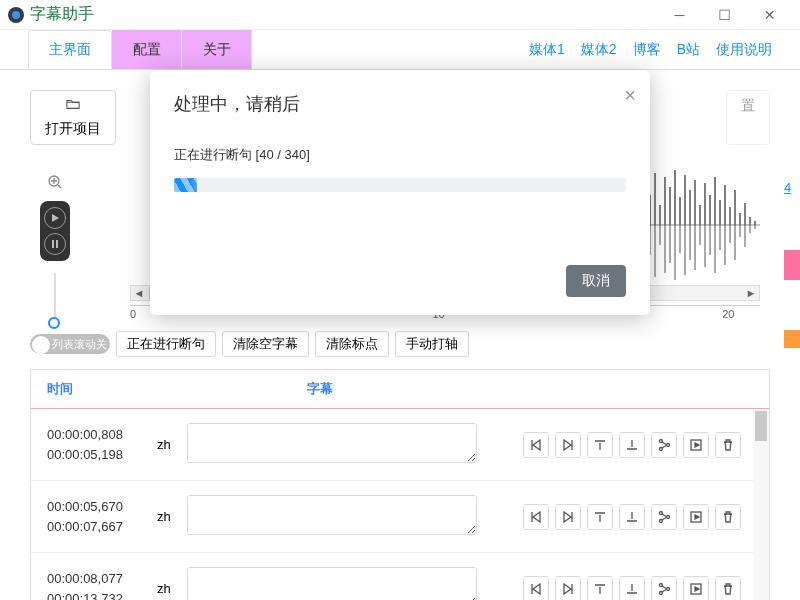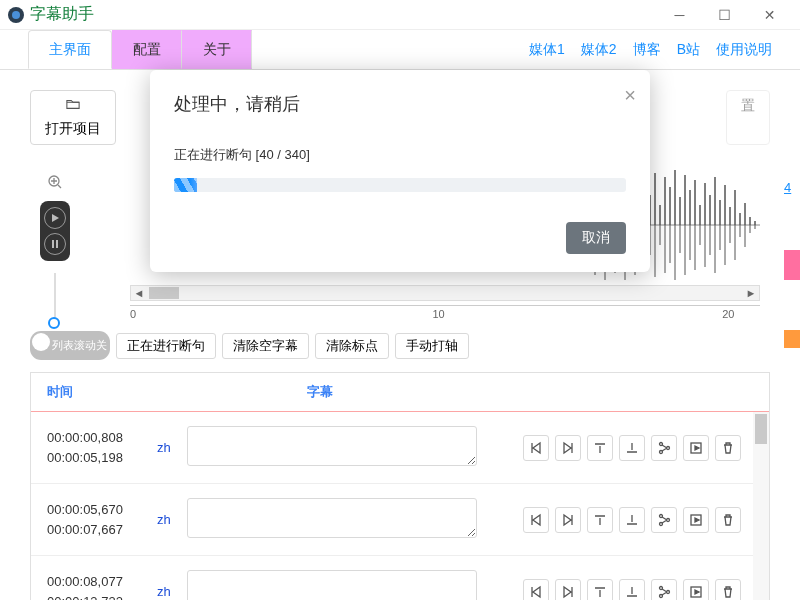--- a/index.html
+++ b/index.html
@@ -36,52 +36,52 @@
 .slider-knob { width: 12px; height: 12px; border: 2px solid #1890ff; background: #fff; border-radius: 50%; position: absolute; left: -6px; bottom: -6px; }
 .waveform { position: absolute; right: 40px; top: 0; width: 200px; height: 120px; }
 .hscroll { position: absolute; bottom: 24px; left: 130px; right: 40px; height: 16px; background: #f3f3f3; border: 1px solid #ddd; display: flex; align-items: center; }
 .hscroll .arrow { width: 16px; text-align: center; color: #666; font-size: 11px; }
 .hscroll .thumb { width: 30px; height: 12px; background: #c9c9c9; margin-left: 2px; }
 .ruler { position: absolute; bottom: 0; left: 130px; right: 40px; height: 20px; border-top: 1px solid #ccc; font-size: 11px; color: #666; }
 .ruler span { position: absolute; top: 2px; }
 
 
 .subbar { padding: 6px 30px; display: flex; gap: 6px; align-items: center; }
-.toggle { width: 80px; height: 29px; background: #bfbfbf; border-radius: 11px; position: relative; color: #fff; font-size: 11px; display: flex; align-items: center; padding-left: 22px; }
+.toggle { width: 80px; height: 20px; background: #bfbfbf; border-radius: 11px; position: relative; color: #fff; font-size: 11px; display: flex; align-items: center; padding-left: 22px; }
 .toggle::before { content: ""; width: 18px; height: 18px; background: #fff; border-radius: 50%; position: absolute; left: 2px; top: 2px; }
 .small-btn { border: 1px solid #d9d9d9; padding: 3px 10px; font-size: 13px; border-radius: 3px; cursor: pointer; background: #fff; }
 
 
 .table { margin: 6px 30px 0; border: 1px solid #e0e0e0; }
 .thead { display: flex; padding: 10px 16px; font-size: 13px; color: #3b82f6; font-weight: bold; border-bottom: 1px solid #fca5a5; }
 .thead .col-time { width: 140px; }
 .thead .col-sub { flex: 1; padding-left: 120px; }
 .thead .col-ops { width: 240px; }
 .tbody { max-height: 240px; overflow: hidden; position: relative; }
 .vscroll { position: absolute; right: 0; top: 0; bottom: 0; width: 16px; background: #f7f7f7; }
 .vscroll .vthumb { width: 12px; height: 30px; background: #c9c9c9; margin: 2px auto 0; }
 .row { display: flex; align-items: center; padding: 14px 16px; border-bottom: 1px solid #eee; font-size: 13px; }
 .row .time { width: 110px; color: #333; line-height: 1.5; }
-.row .lang { width: 30px; color: #1d4ed8; }
+.row .lang { width: 30px; color: #000000; }
 .row .subtext { flex: 1; }
 .row .subtext textarea { width: 290px; height: 40px; border: 1px solid #d9d9d9; border-radius: 3px; resize: both; padding: 4px; font-family: inherit; }
 .row .ops { width: 230px; display: flex; gap: 6px; }
 .op { width: 26px; height: 26px; border: 1px solid #d9d9d9; border-radius: 3px; display: flex; align-items: center; justify-content: center; cursor: pointer; color: #555; font-size: 13px; }
 
 
 .modal-backdrop { position: absolute; inset: 0; background: rgba(0,0,0,0); pointer-events: none; }
 .modal { position: absolute; left: 150px; top: 70px; width: 500px; background: #fff; border-radius: 6px; box-shadow: 0 4px 24px rgba(0,0,0,0.25); padding: 22px 24px 18px; }
 .modal-title { font-size: 18px; color: #333; margin-bottom: 30px; }
 .modal-close { position: absolute; right: 14px; top: 14px; color: #999; font-size: 20px; cursor: pointer; }
 .modal-status { font-size: 13px; color: #333; margin-bottom: 14px; }
 .progress { width: 100%; height: 14px; background: #eef1f4; border-radius: 3px; overflow: hidden; margin-bottom: 30px; position: relative; }
 .progress-fill { height: 100%; background: linear-gradient(90deg, #1890ff 70%, #4da3ff 100%); width: 5%; position: relative; }
 .progress-fill::after { content:""; position:absolute; inset:0; background: repeating-linear-gradient(60deg, rgba(255,255,255,0.5) 0 6px, transparent 6px 12px); }
 .modal-footer { display: flex; justify-content: flex-end; }
-.btn-dark { background: #6c757d; color: #fff; border: none; padding: 7px 16px; border-radius: 4px; font-size: 14px; cursor: pointer; }
+.btn-dark { background: #6c757d; color: #fff; border: none; padding: 7px 16px; border-radius: 4px; font-size: 14px; cursor: pointer; margin-top: 43px; }
 
 
 .side-fragments { position: absolute; right: 0; top: 180px; width: 16px; display: flex; flex-direction: column; gap: 50px; }
 .side-fragments div { height: 20px; }
 </style>
 </head>
 <body>
 
 <div class="titlebar">
   <span class="app-icon">

